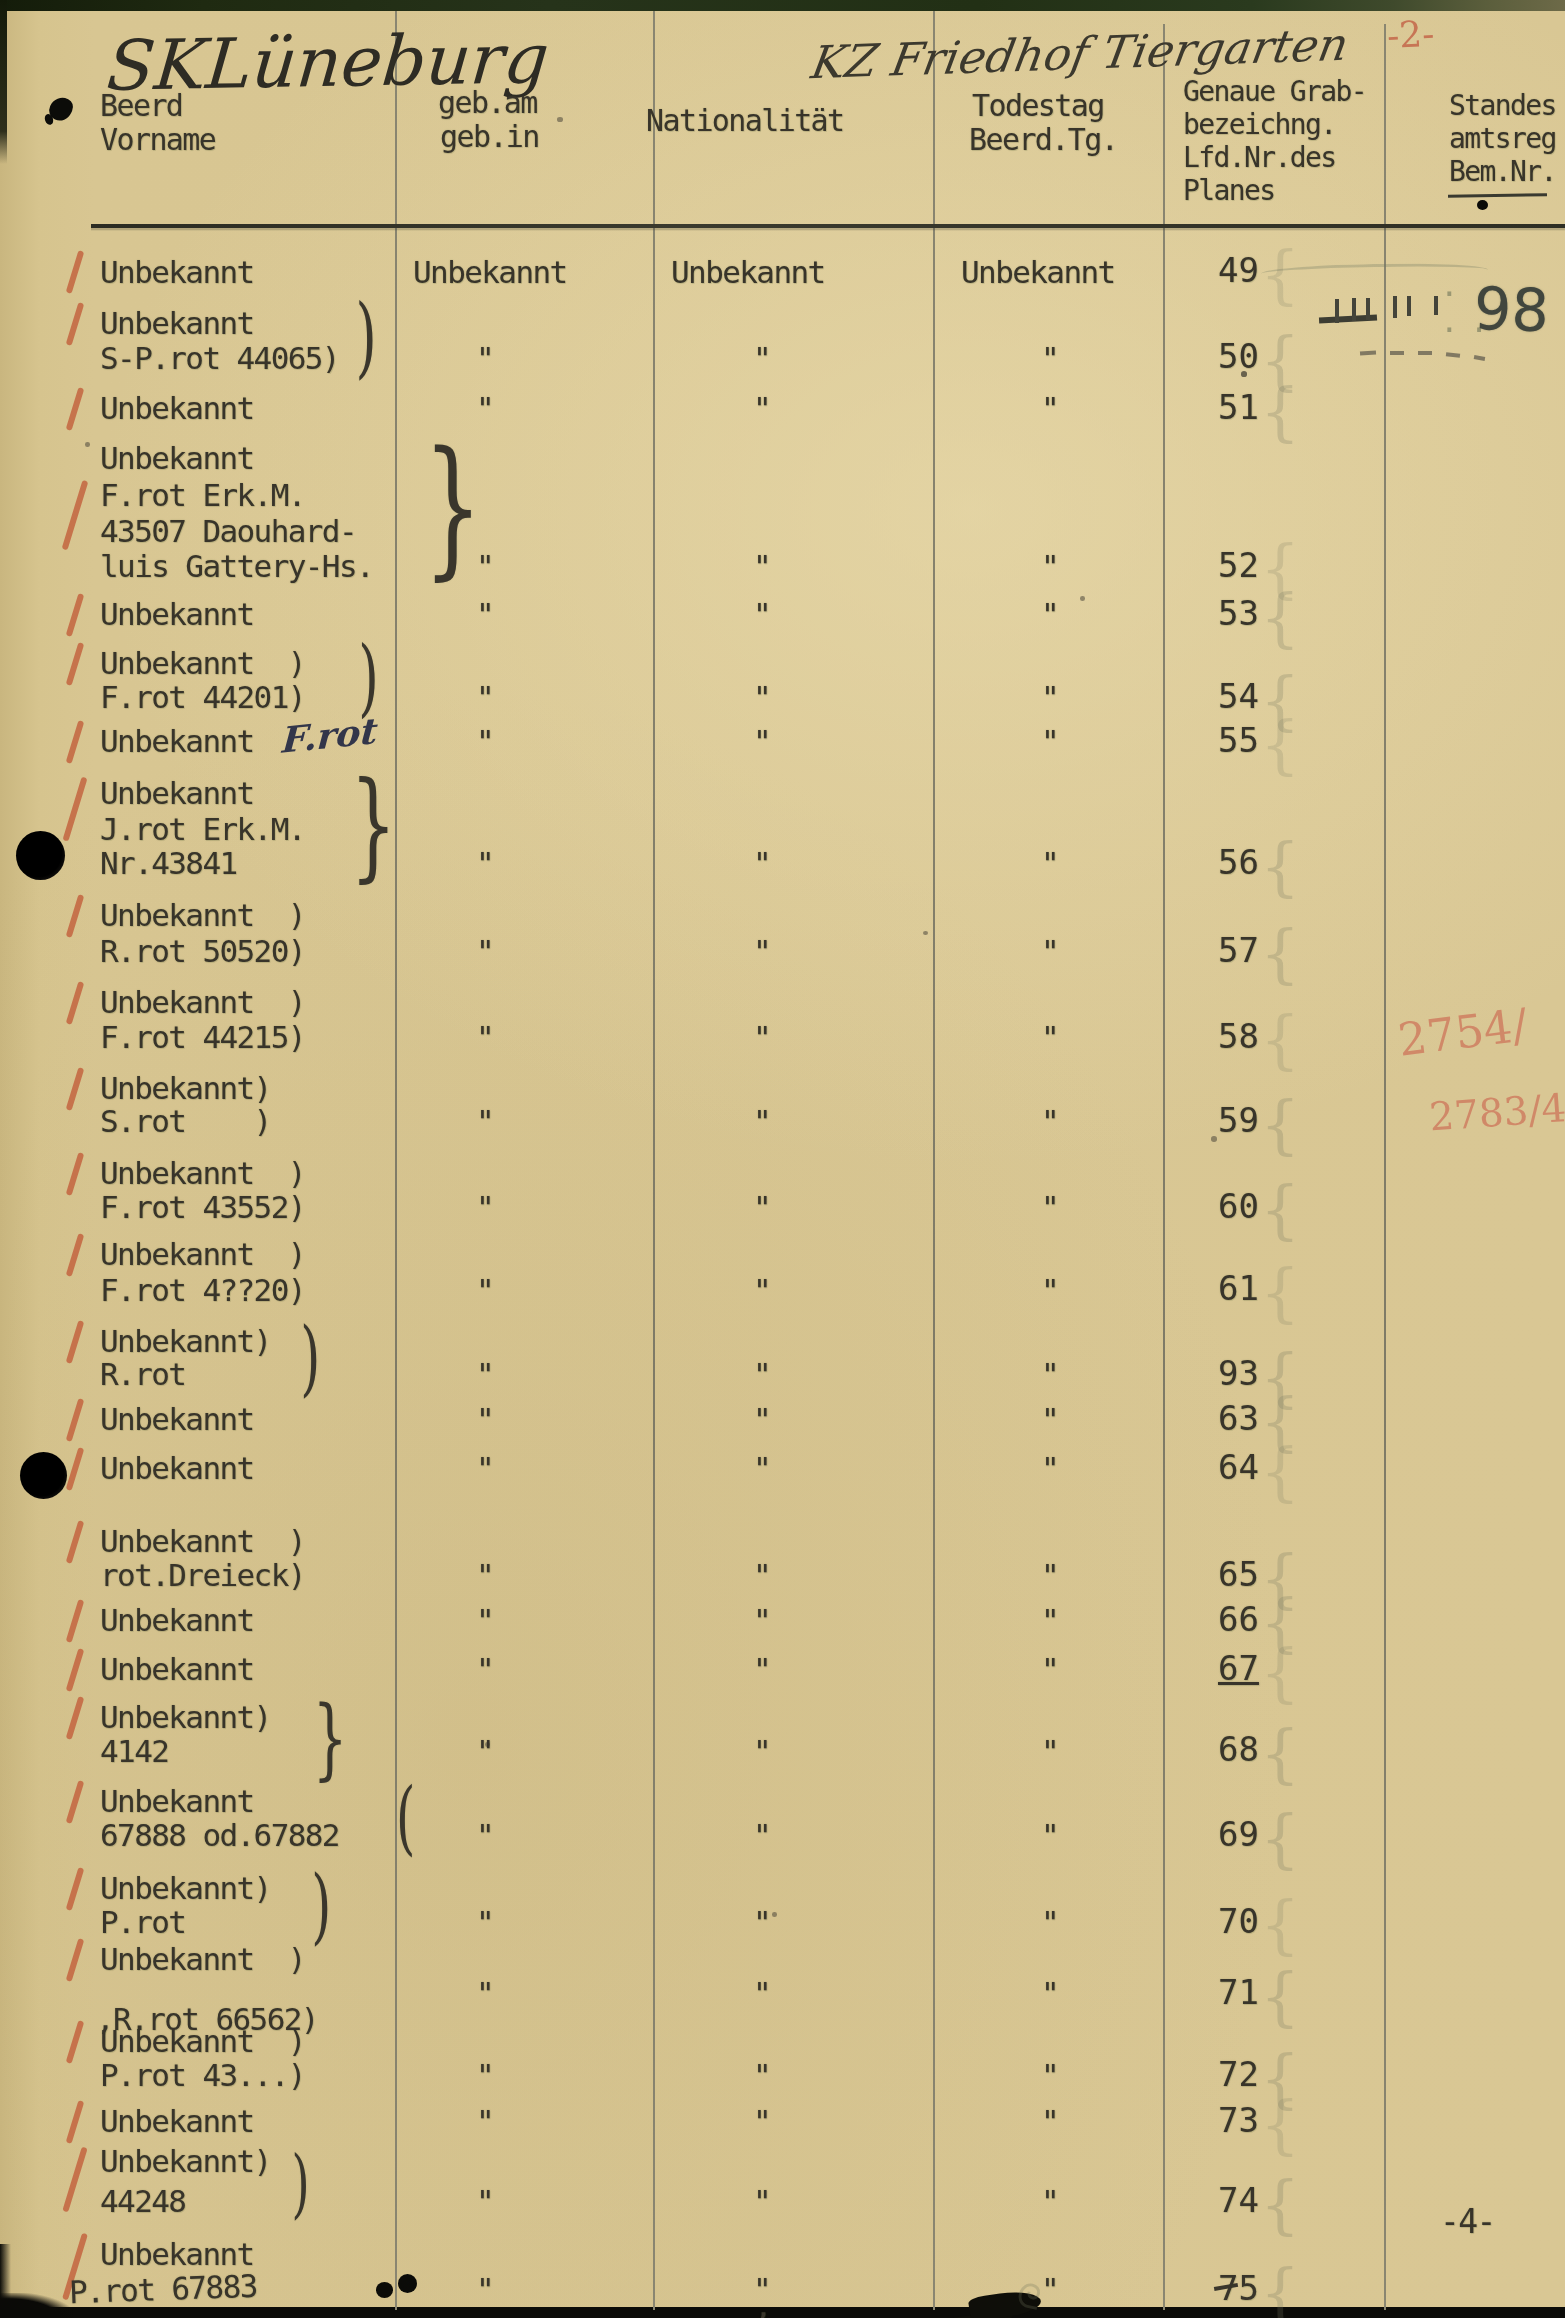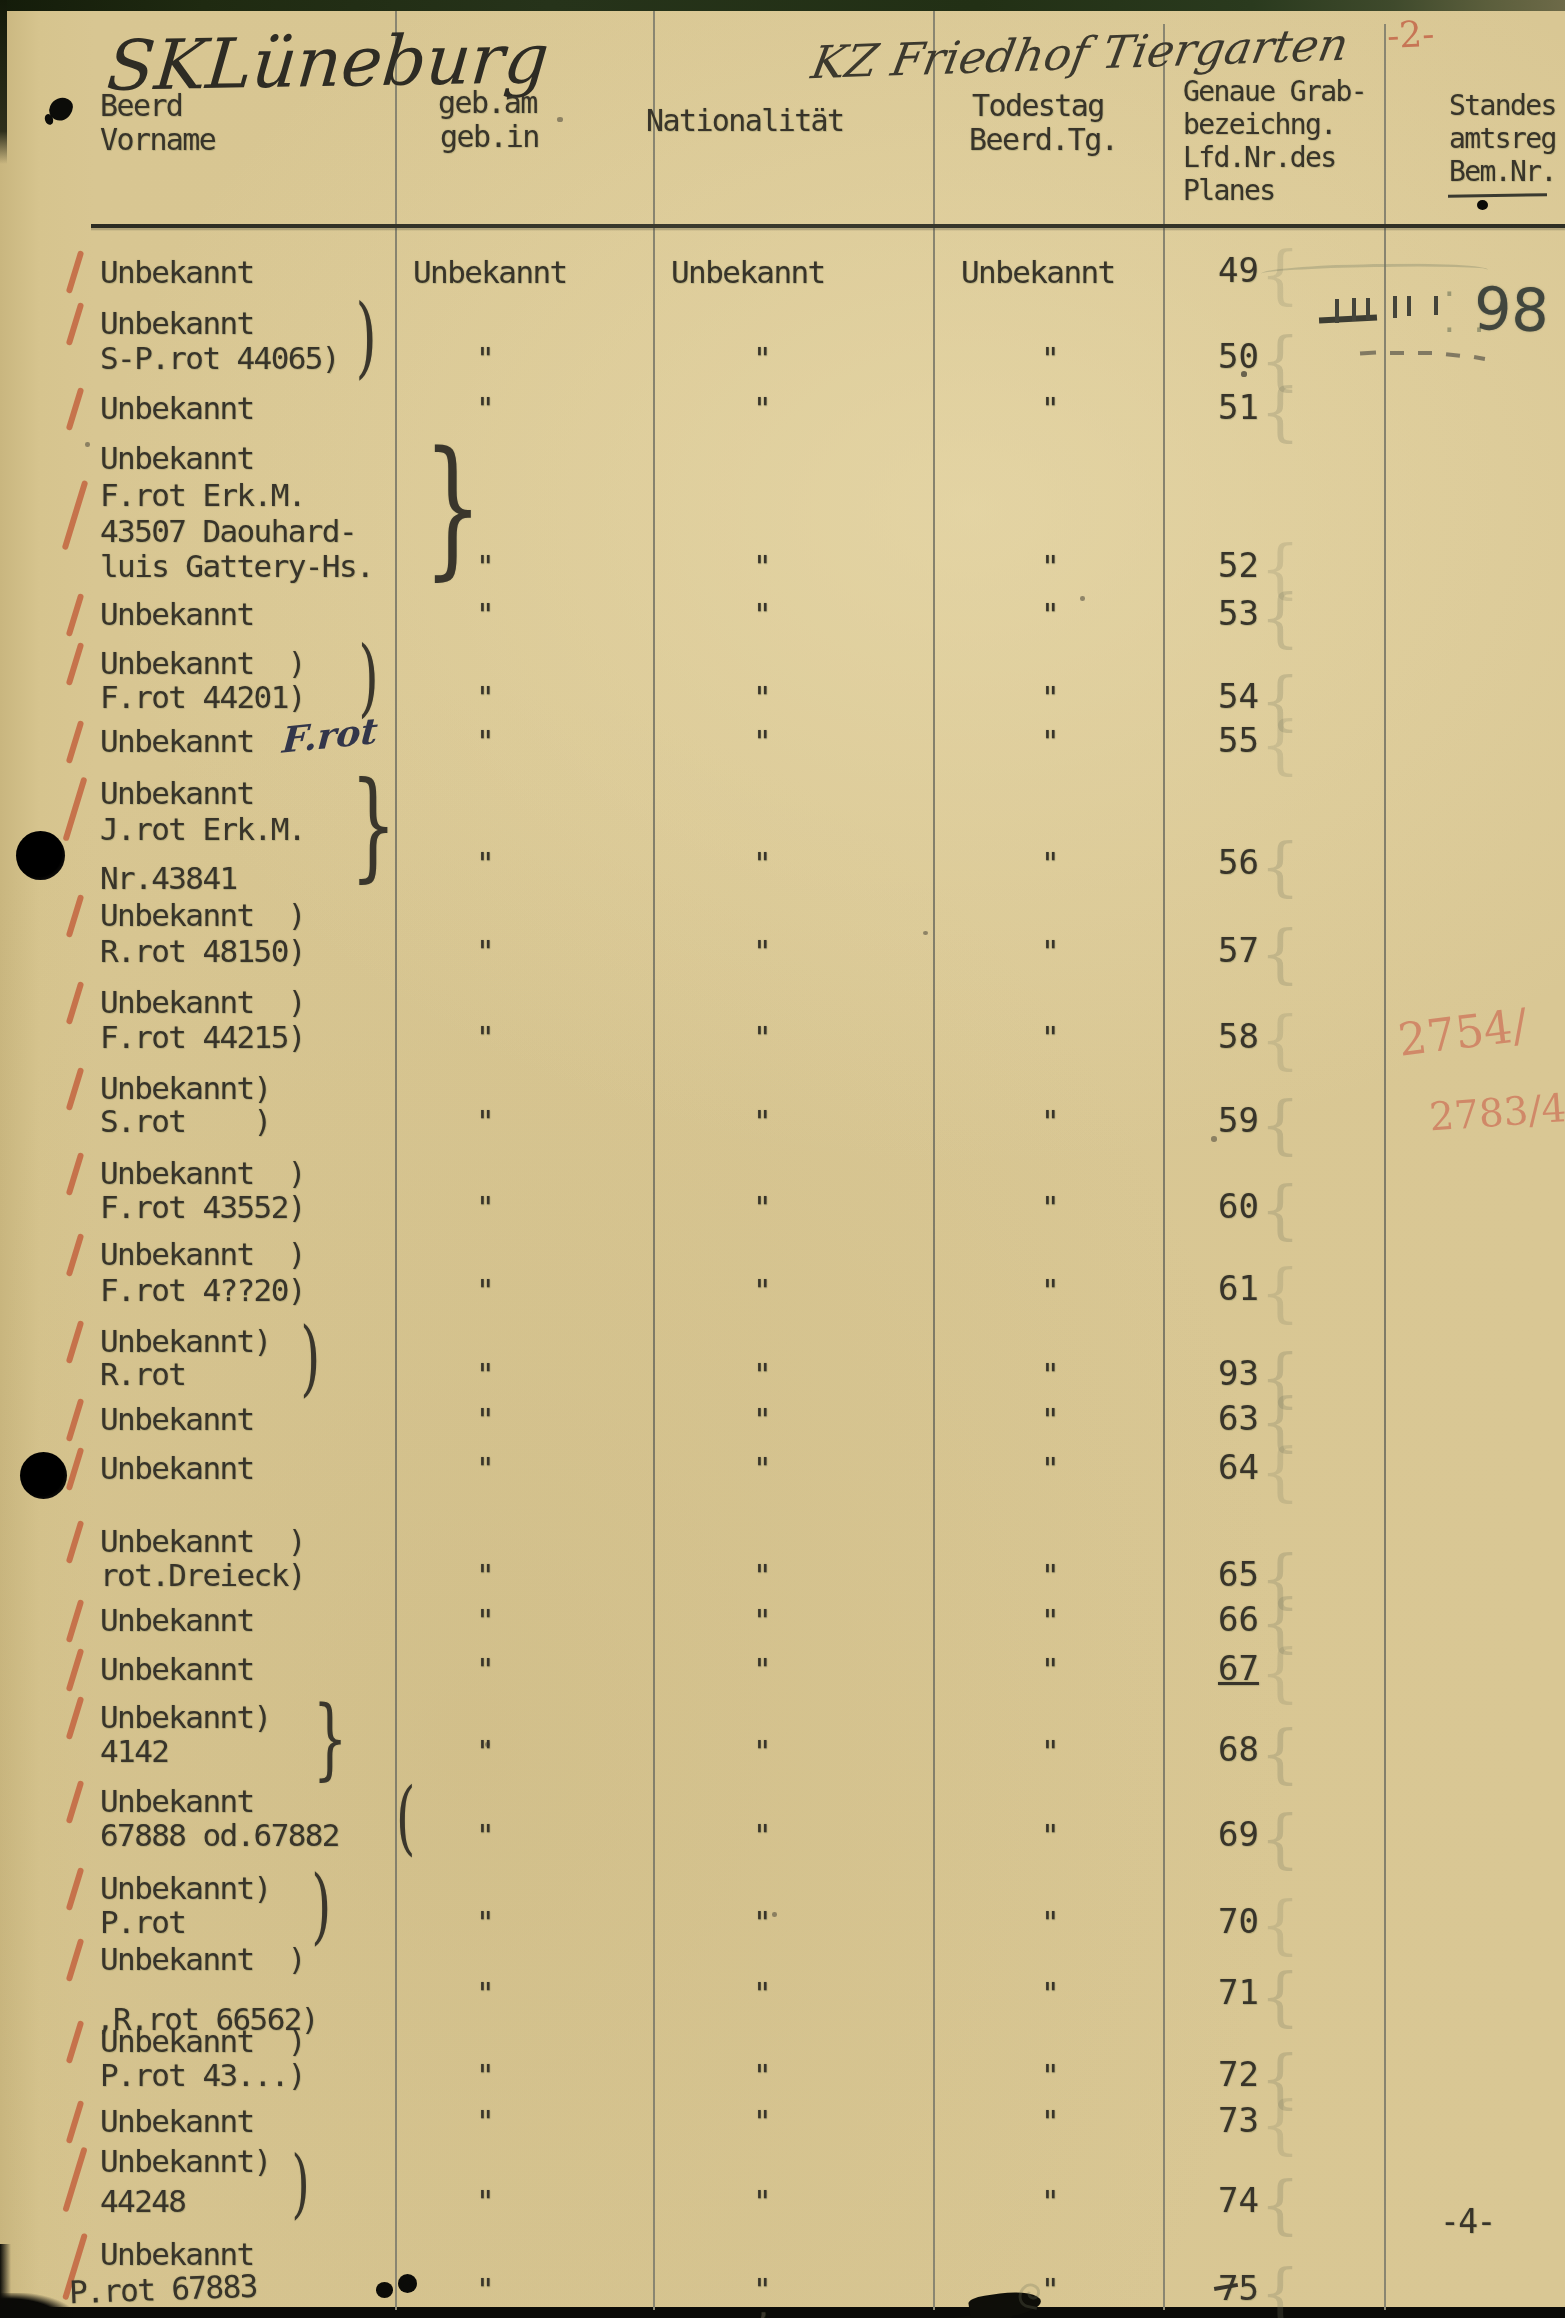--- a/index.html
+++ b/index.html
@@ -174,30 +174,30 @@
       <div class="typed" style="left: 100px; top: 723px;">Unbekannt</div>
       <div class="hand-title" style="left: 283px; top: 714px; font-size: 36px; color: rgb(50, 54, 74); font-weight: bold; transform: skewX(-10deg) rotate(-6deg);">F.rot</div>
       <div class="typed ditto" style="left: 476px; top: 723px;">"</div>
       <div class="typed ditto" style="left: 753px; top: 723px;">"</div>
       <div class="typed ditto" style="left: 1041px; top: 723px;">"</div>
       <div class="typed nr" style="left: 1218px; top: 720px;">55</div>
       <div class="pbrace" style="left: 1260px; top: 714px; opacity: 0.38;">{</div>
       <div class="tick" style="left: 72px; top: 776px; height: 66px;"></div>
       <div class="typed" style="left: 100px; top: 775px;">Unbekannt</div>
       <div class="typed" style="left: 100px; top: 811px;">J.rot Erk.M.</div>
-      <div class="typed" style="left: 100px; top: 845px; margin-top: 15px;">Nr.43841</div>
+      <div class="typed" style="left: 100px; top: 845px;">Nr.43841</div>
       <div class="brace" style="left: 336px; top: 767px; font-size: 117px; transform: scaleX(0.62);">}</div>
       <div class="typed ditto" style="left: 476px; top: 845px;">"</div>
       <div class="typed ditto" style="left: 753px; top: 845px;">"</div>
       <div class="typed ditto" style="left: 1041px; top: 845px;">"</div>
       <div class="typed nr" style="left: 1218px; top: 842px;">56</div>
       <div class="pbrace" style="left: 1260px; top: 836px; opacity: 0.5;">{</div>
       <div class="tick" style="left: 72px; top: 894px; height: 44px;"></div>
       <div class="typed" style="left: 100px; top: 897px;">Unbekannt  )</div>
-      <div class="typed" style="left: 100px; top: 933px;">R.rot 48150)</div>
+      <div class="typed" style="left: 100px; top: 933px;">R.rot 50520)</div>
       <div class="typed ditto" style="left: 476px; top: 933px;">"</div>
       <div class="typed ditto" style="left: 753px; top: 933px;">"</div>
       <div class="typed ditto" style="left: 1041px; top: 933px;">"</div>
       <div class="typed nr" style="left: 1218px; top: 930px;">57</div>
       <div class="pbrace" style="left: 1260px; top: 923px; opacity: 0.5;">{</div>
       <div class="tick" style="left: 72px; top: 981px; height: 44px;"></div>
       <div class="typed" style="left: 100px; top: 984px;">Unbekannt  )</div>
       <div class="typed" style="left: 100px; top: 1019px;">F.rot 44215)</div>
       <div class="typed ditto" style="left: 476px; top: 1019px;">"</div>
       <div class="typed ditto" style="left: 753px; top: 1019px;">"</div>

